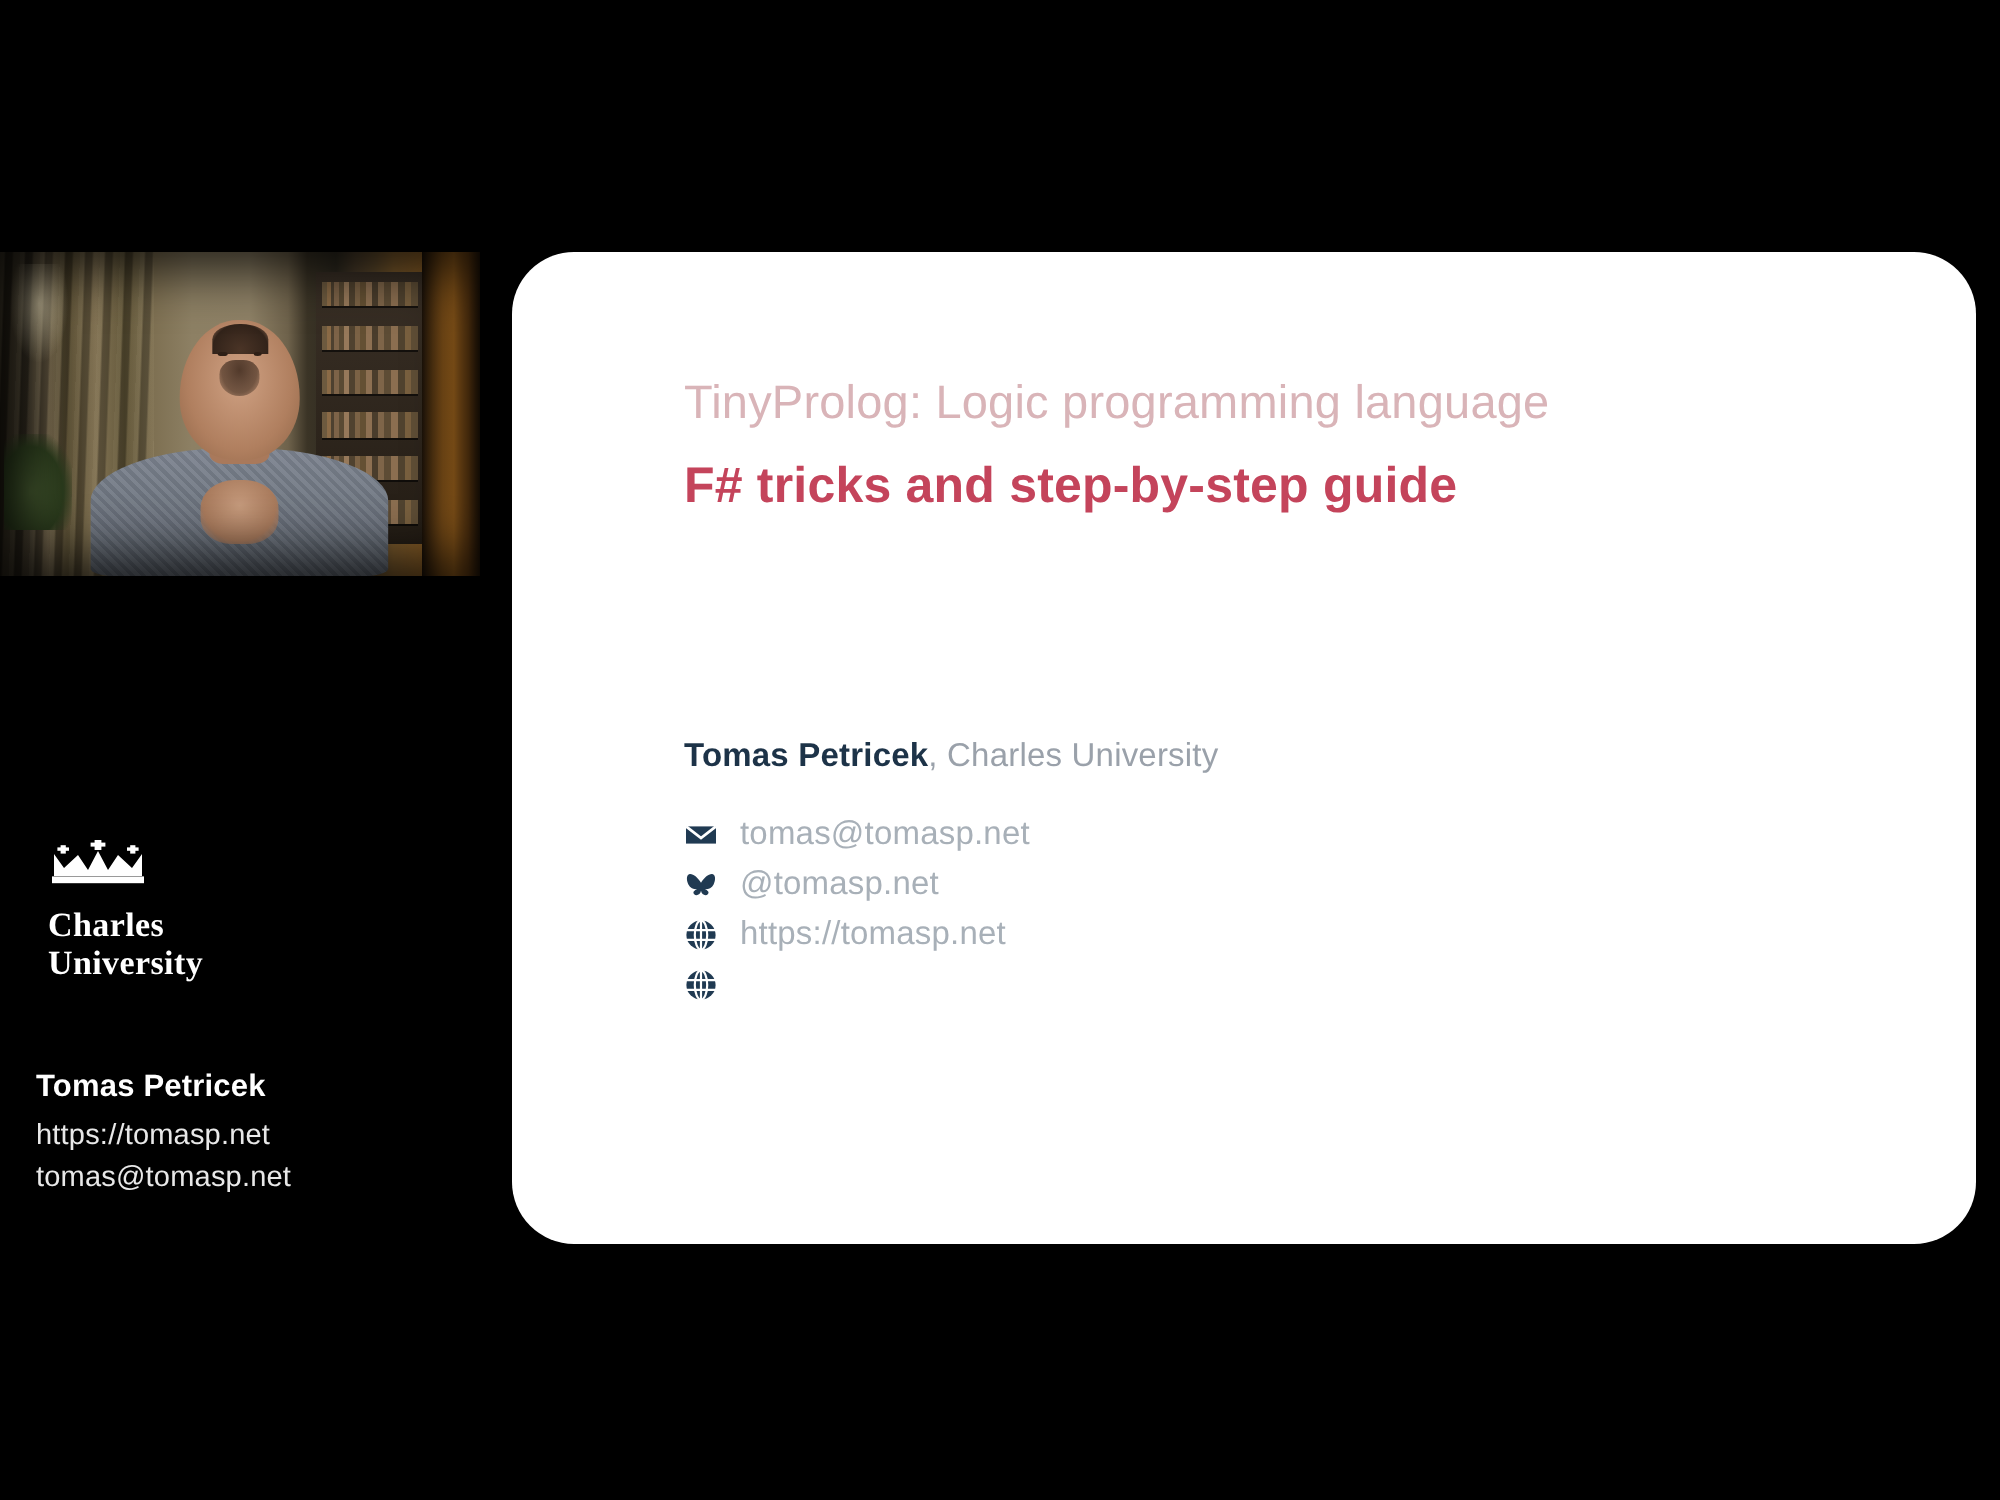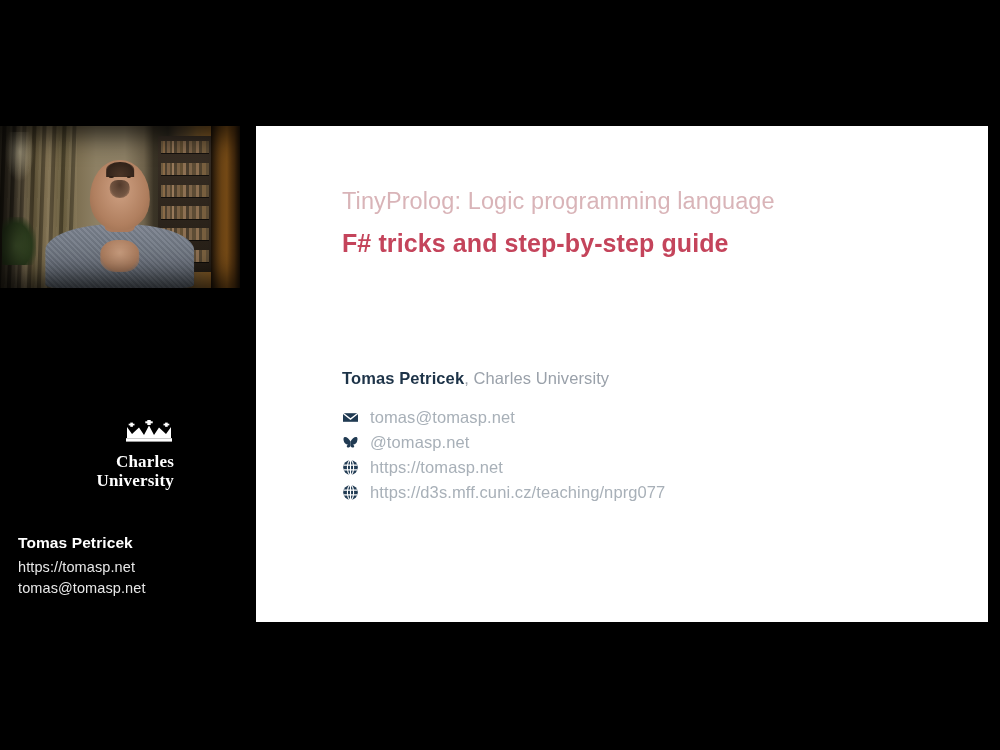--- a/index.html
+++ b/index.html
@@ -137,21 +137,21 @@
     position:absolute; inset:0;
     box-shadow:inset 0 0 26px 10px rgba(0,0,0,.75);
   }
 
   
   #sidebar {
     position:absolute; left:0px; top:420px;
     width:240px; padding:0 18px;
     color:#fff;
   }
-  .logo-block { text-align:right; width:150px; margin:0 0 0 6px; }
+  .logo-block { text-align:left; width:150px; margin:0 0 0 6px; }
   .crown { display:block; margin:0 auto 6px; }
   .logo-name {
     font-family:"Liberation Serif", serif;
     font-weight:bold; font-size:17px; line-height:19px;
     color:#fff; letter-spacing:.2px;
   }
   .presenter { margin-top:44px; }
   .presenter-name {
     font-size:15.5px; font-weight:bold; color:#fff;
     letter-spacing:.1px; margin-bottom:5px;
@@ -159,20 +159,21 @@
   .presenter-link {
     font-size:14.5px; color:#e8e8e8; line-height:21px;
     letter-spacing:.1px;
   }
 
   
   #slide {
     position:absolute; left:256px; top:126px;
     width:732px; height:496px;
     background:#fff;
+    border-radius:31px;
   }
   .slide-pad { padding:60px 0 0 86px; }
   .kicker {
     font-size:23.5px; color:#d9b4b8; letter-spacing:.1px;
     white-space:nowrap; line-height:30px;
   }
   .headline {
     font-size:25px; font-weight:bold; color:#c4445b;
     letter-spacing:.1px; margin-top:9px; white-space:nowrap;
     line-height:36px;
@@ -305,21 +306,20 @@
         <div class="crow">
           <span class="ico">
             <svg width="17" height="17" viewBox="0 0 17 17" aria-hidden="true">
               <circle cx="8.5" cy="8.5" r="7.3" fill="#203a52"></circle>
               <g fill="none" stroke="#ffffff" stroke-width="1.1">
                 <ellipse cx="8.5" cy="8.5" rx="3.1" ry="7.3"></ellipse>
                 <path d="M1.4 6.1h14.2M1.4 10.9h14.2M8.5 1.2v14.6"></path>
               </g>
             </svg>
           </span>
-          <span>https://d3s.mff.cuni.cz/teaching/nprg077</span>
         </div>
 
       </div>
     </div>
 
   </div>
 
 </div>
 
 </body></html>

